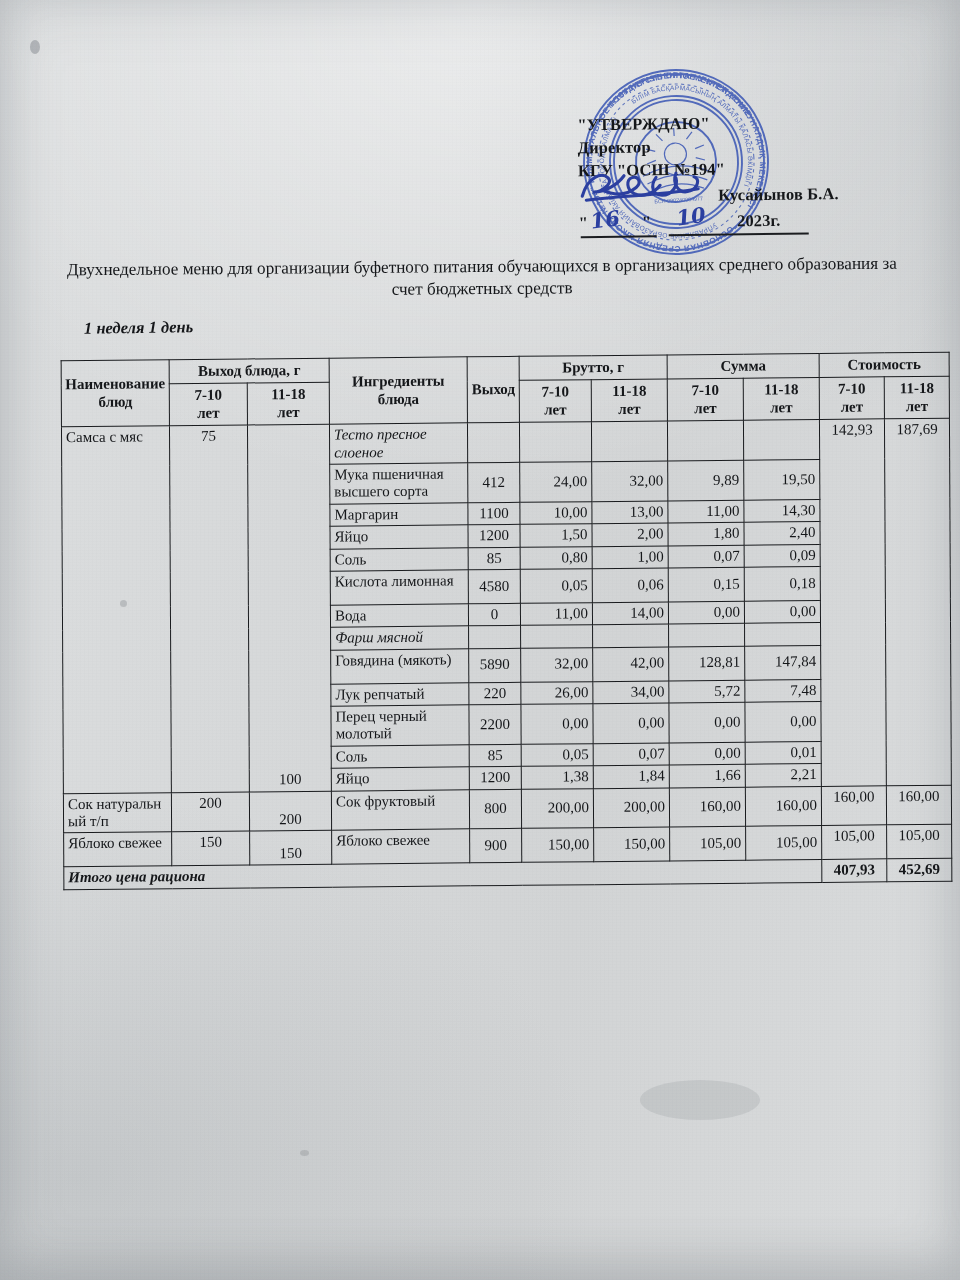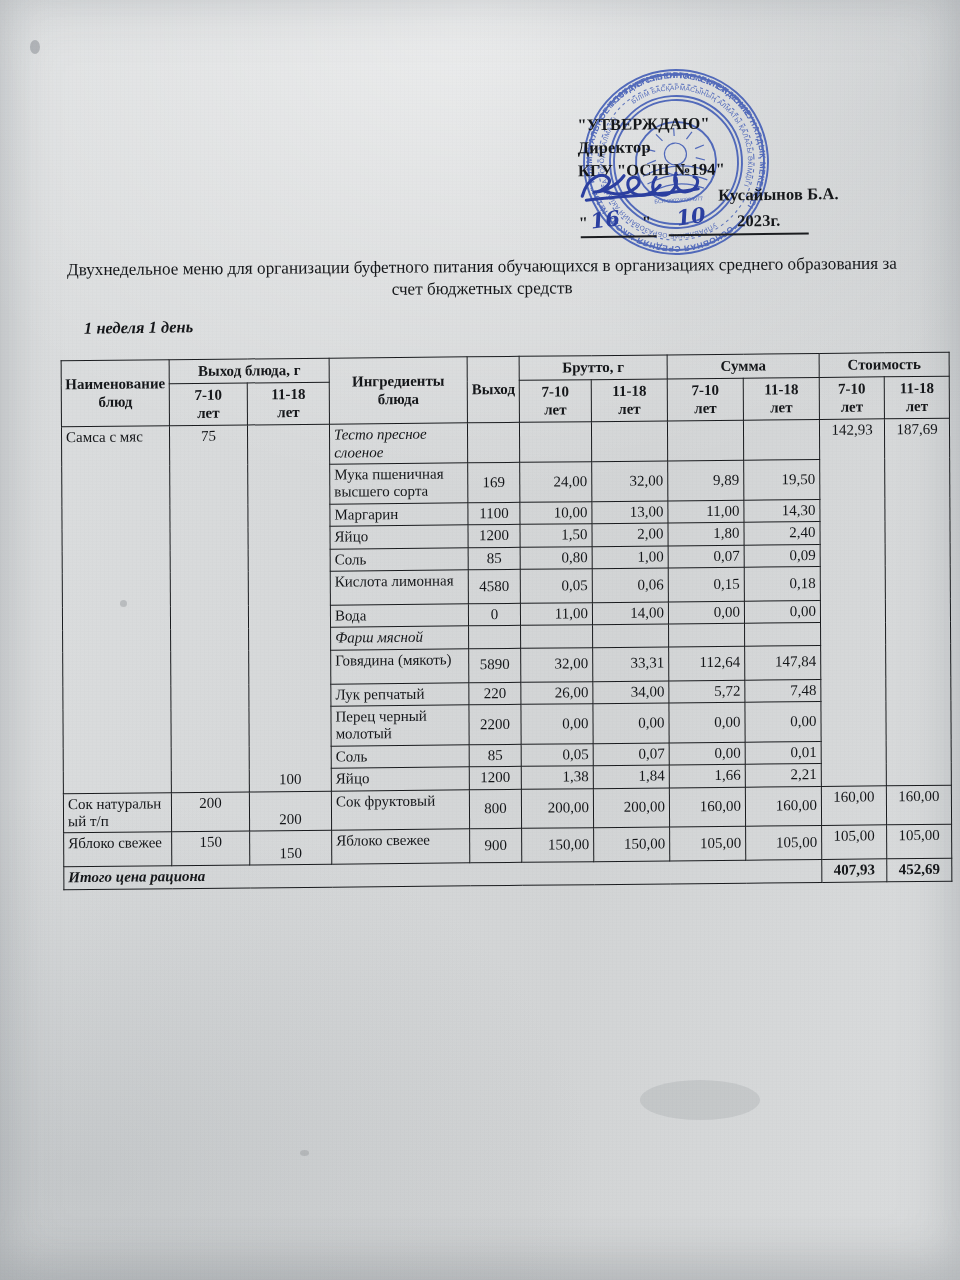--- a/index.html
+++ b/index.html
@@ -250,21 +250,21 @@
           <td class="c mid"></td>
           <td class="r mid"></td>
           <td class="r mid"></td>
           <td class="r mid"></td>
           <td class="r mid"></td>
           <td class="c" rowspan="13">142,93</td>
           <td class="c" rowspan="13">187,69</td>
         </tr>
         <tr class="tall">
           <td class="l">Мука пшеничная высшего сорта</td>
-          <td class="c mid">169</td>
+          <td class="c mid">412</td>
           <td class="r mid">24,00</td>
           <td class="r mid">32,00</td>
           <td class="r mid">9,89</td>
           <td class="r mid">19,50</td>
         </tr>
         <tr>
           <td class="l">Маргарин</td>
           <td class="c mid">1100</td>
           <td class="r mid">10,00</td>
           <td class="r mid">13,00</td>
@@ -308,22 +308,22 @@
           <td class="c mid"></td>
           <td class="r mid"></td>
           <td class="r mid"></td>
           <td class="r mid"></td>
           <td class="r mid"></td>
         </tr>
         <tr class="tall">
           <td class="l">Говядина (мякоть)</td>
           <td class="c mid">5890</td>
           <td class="r mid">32,00</td>
-          <td class="r mid">33,31</td>
-          <td class="r mid">112,64</td>
+          <td class="r mid">42,00</td>
+          <td class="r mid">128,81</td>
           <td class="r mid">147,84</td>
         </tr>
         <tr>
           <td class="l">Лук репчатый</td>
           <td class="c mid">220</td>
           <td class="r mid">26,00</td>
           <td class="r mid">34,00</td>
           <td class="r mid">5,72</td>
           <td class="r mid">7,48</td>
         </tr>

